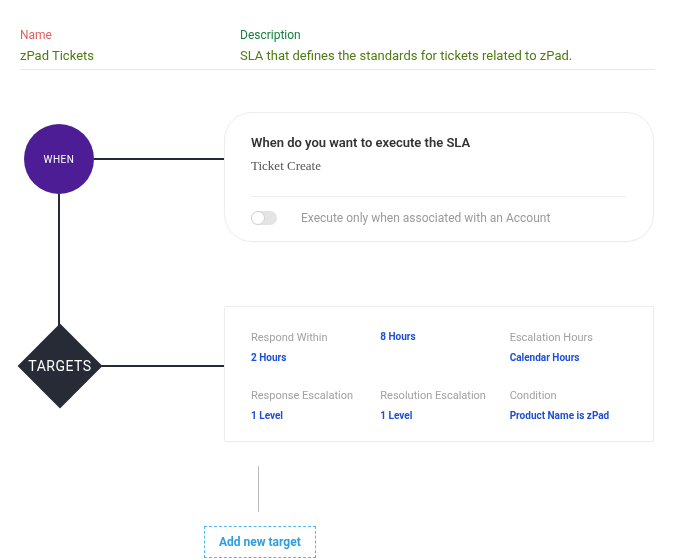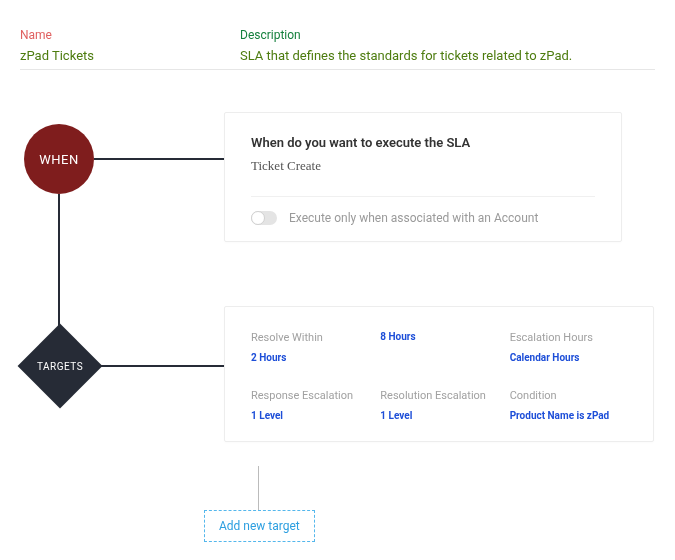--- a/index.html
+++ b/index.html
@@ -41,23 +41,23 @@
   }
 
   
   .node-when {
     position: absolute;
     left: 4px;
     top: 14px;
     width: 70px;
     height: 70px;
     border-radius: 50%;
-    background: #7f1d1d;
+    background: #4c1d95;
     color: #fff;
-    font-size: 13px;
+    font-size: 10px;
     letter-spacing: .5px;
     display: flex;
     align-items: center;
     justify-content: center;
     z-index: 2;
   }
   
   .node-targets {
     position: absolute;
     left: -2px;
@@ -73,60 +73,61 @@
     transform: rotate(45deg);
     margin: 12px;
   }
   .node-targets .dlabel {
     position: absolute;
     top: 0; left: 0; right: 0; bottom: 0;
     display: flex;
     align-items: center;
     justify-content: center;
     color: #fff;
-    font-size: 10px;
+    font-size: 14px;
     letter-spacing: .5px;
   }
 
   
   .line-v1 { position:absolute; left:38px; top:84px; width:2px; height:134px; background:#262b36; }
   .line-h1 { position:absolute; left:74px; top:48px; height:2px; width:130px; background:#262b36; }
   .line-h2 { position:absolute; left:80px; top:255px; height:2px; width:124px; background:#262b36; }
   .line-v2 { position:absolute; left:238px; top:356px; width:1px; height:46px; background:#bbb; }
 
   .card {
     position: absolute;
     background: #fff;
     border: 1px solid #ededed;
     border-radius: 2px;
     box-shadow: 0 1px 2px rgba(0,0,0,0.02);
     z-index: 3;
   }
   .card1 {
     left: 204px;
     top: 2px;
-    width: 398px;
+    width: 430px;
     padding: 22px 26px 16px 26px;
+    border-radius: 28px;
   }
   .card1 .title {
     font-size: 13px;
     font-weight: 600;
     color: #333;
     margin-bottom: 8px;
   }
   .card1 .val {
     font-size: 13px;
     color: #555;
     margin-bottom: 22px;
     font-family: Liberation Serif, serif;
   }
   .toggle-row {
     display: flex;
     align-items: center;
-    gap: 12px;
+    gap: 24px;
     border-top: 1px solid #f0f0f0;
     padding-top: 14px;
     font-size: 12px;
     color: #9a9a9a;
   }
   .toggle {
     width: 26px;
     height: 14px;
     border-radius: 7px;
     background: #e4e4e4;
@@ -160,21 +161,22 @@
   }
   .cell .cval {
     font-size: 10px;
     color: #1d4ed8;
     font-weight: bold;
   }
 
   .add-link-wrap {
     position: absolute;
     left: 184px;
-    top: 400px;
+    top: 416px;
+    font-weight: bold;
   }
   .add-link {
     display: inline-block;
     padding: 8px 14px;
     border: 1px dashed #54b7ec;
     color: #2d9fe0;
     font-size: 12px;
     background: #fff;
     cursor: pointer;
   }
@@ -215,21 +217,21 @@
     <div class="toggle-row">
       <div class="toggle">
         <div class="knob"></div>
       </div>
       <span>Execute only when associated with an Account</span>
     </div>
   </div>
 
   <div class="card card2">
     <div class="cell">
-      <div class="clabel">Resolve Within</div>
+      <div class="clabel">Respond Within</div>
       <div class="cval">2 Hours</div>
     </div>
     <div class="cell">
       <div class="cval">8 Hours</div>
     </div>
     <div class="cell">
       <div class="clabel">Escalation Hours</div>
       <div class="cval">Calendar Hours</div>
     </div>
     <div class="cell">

